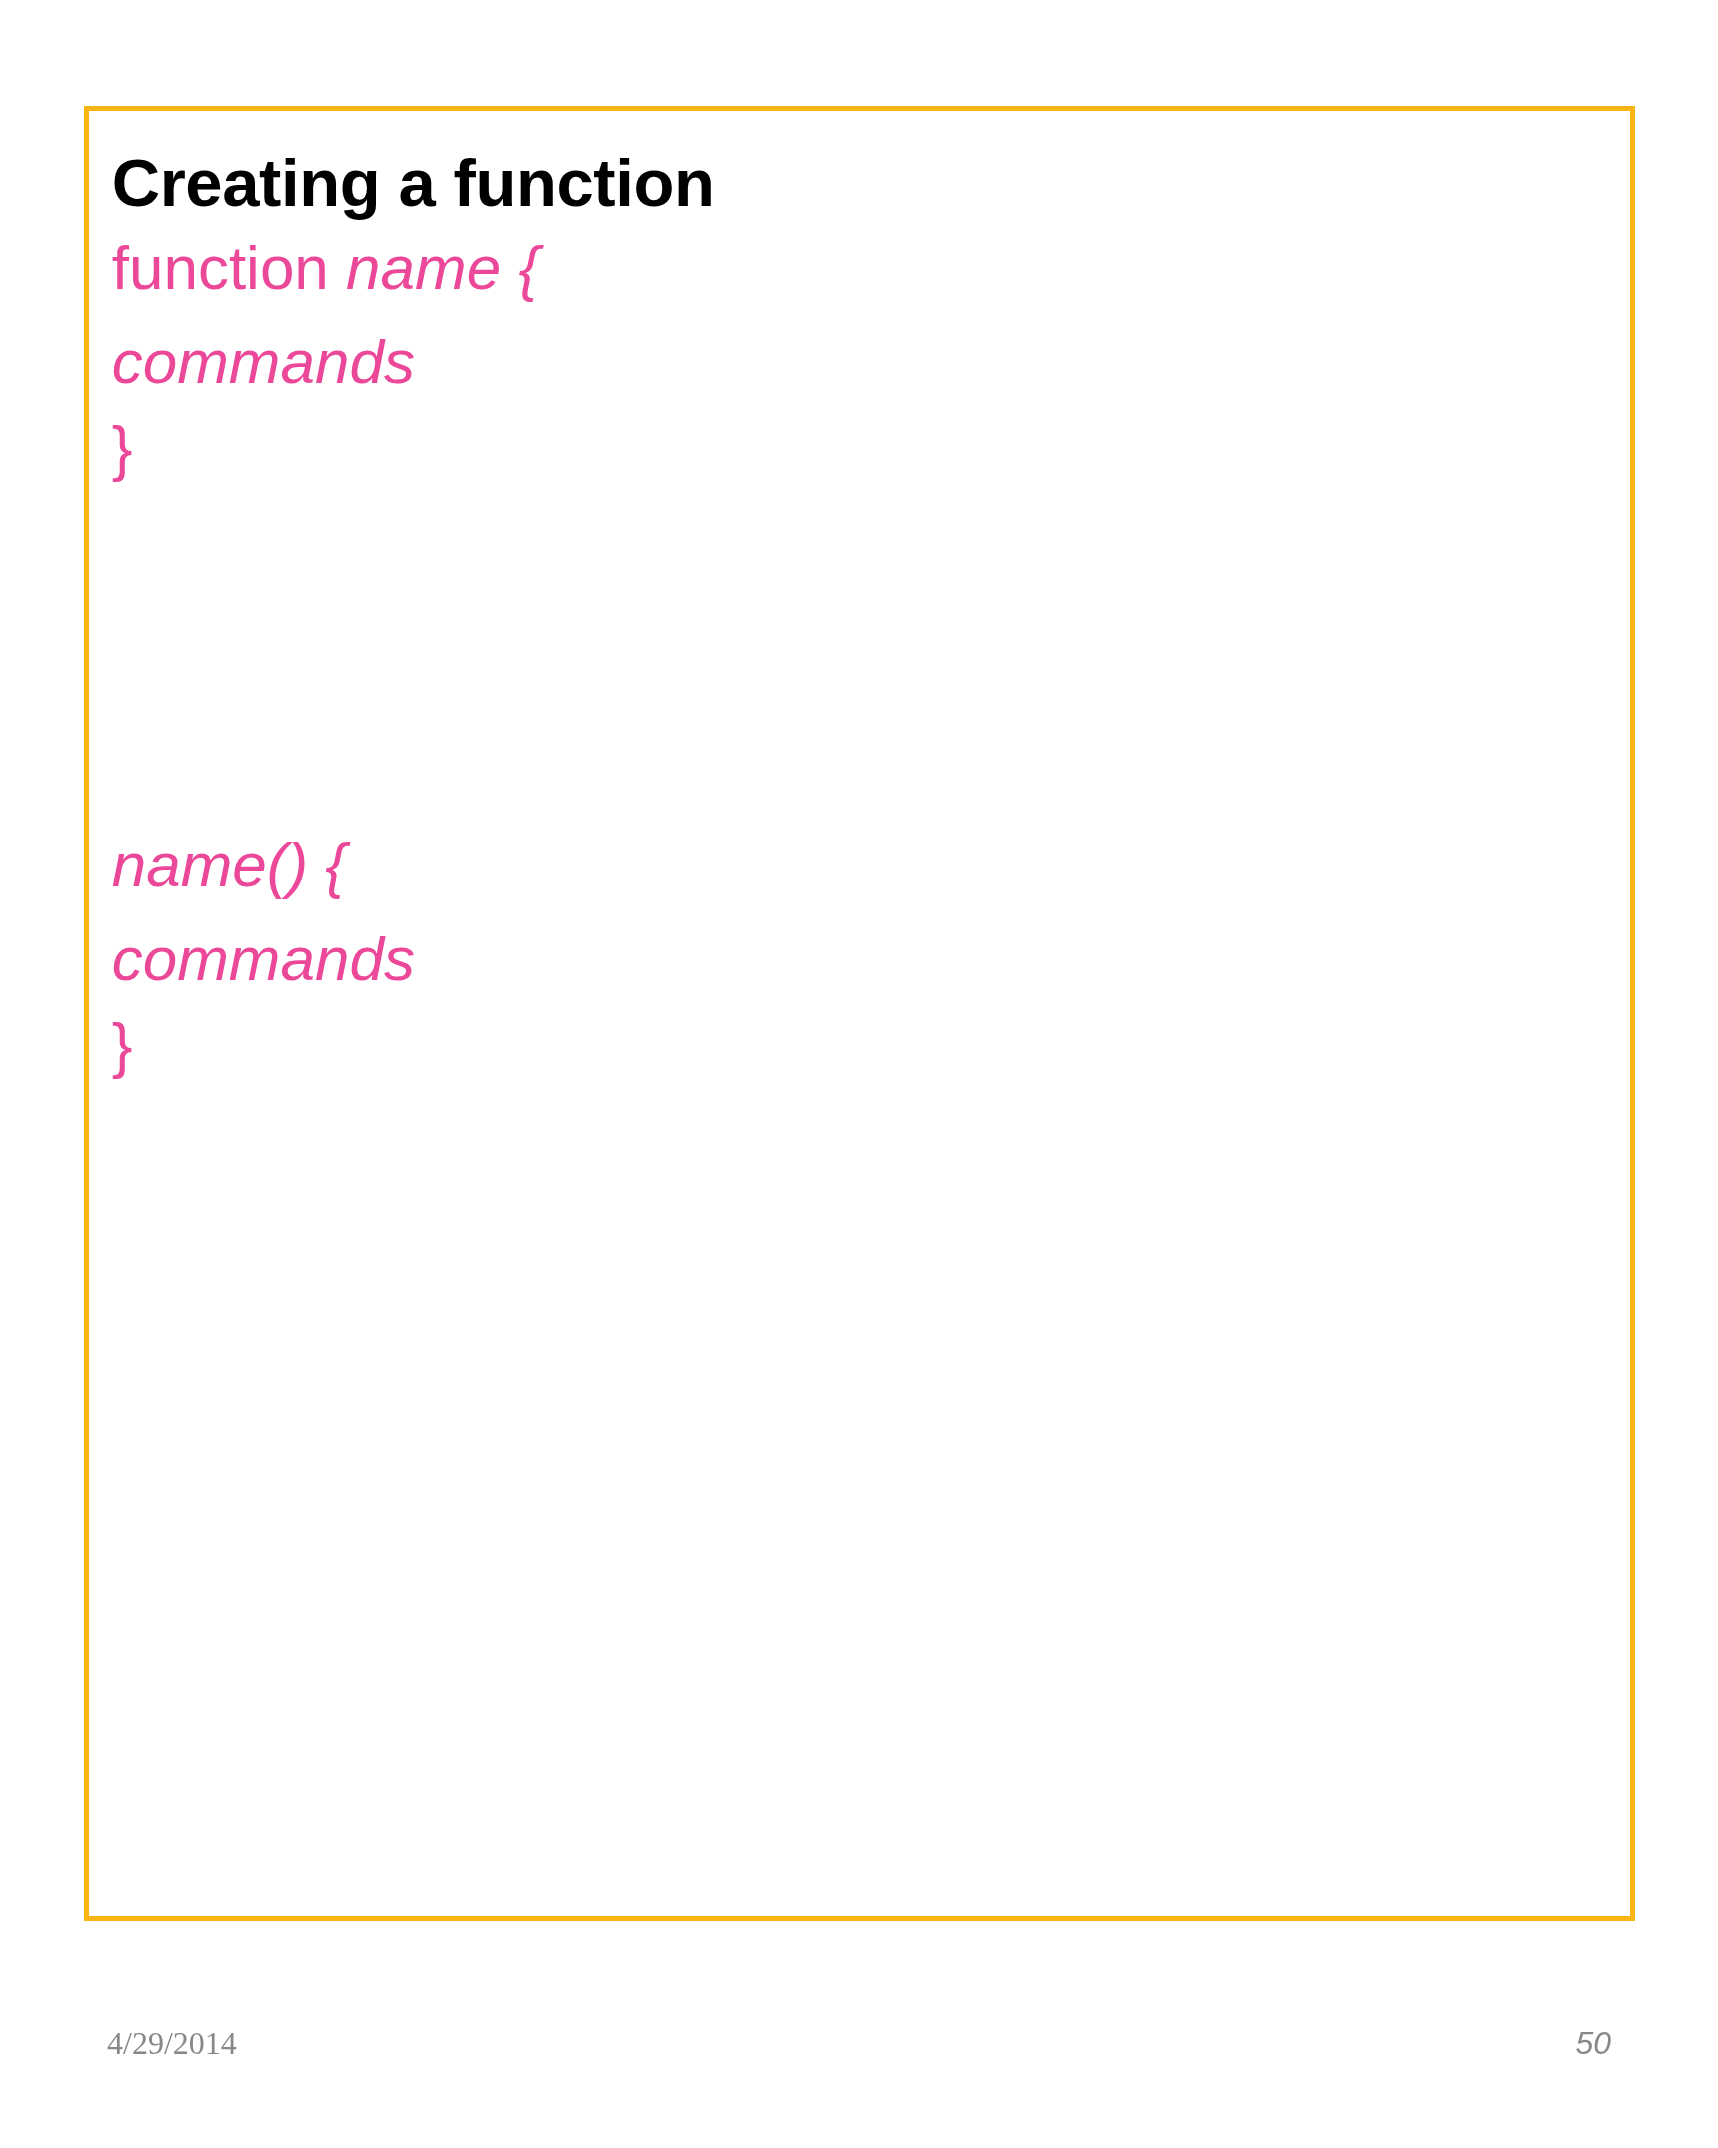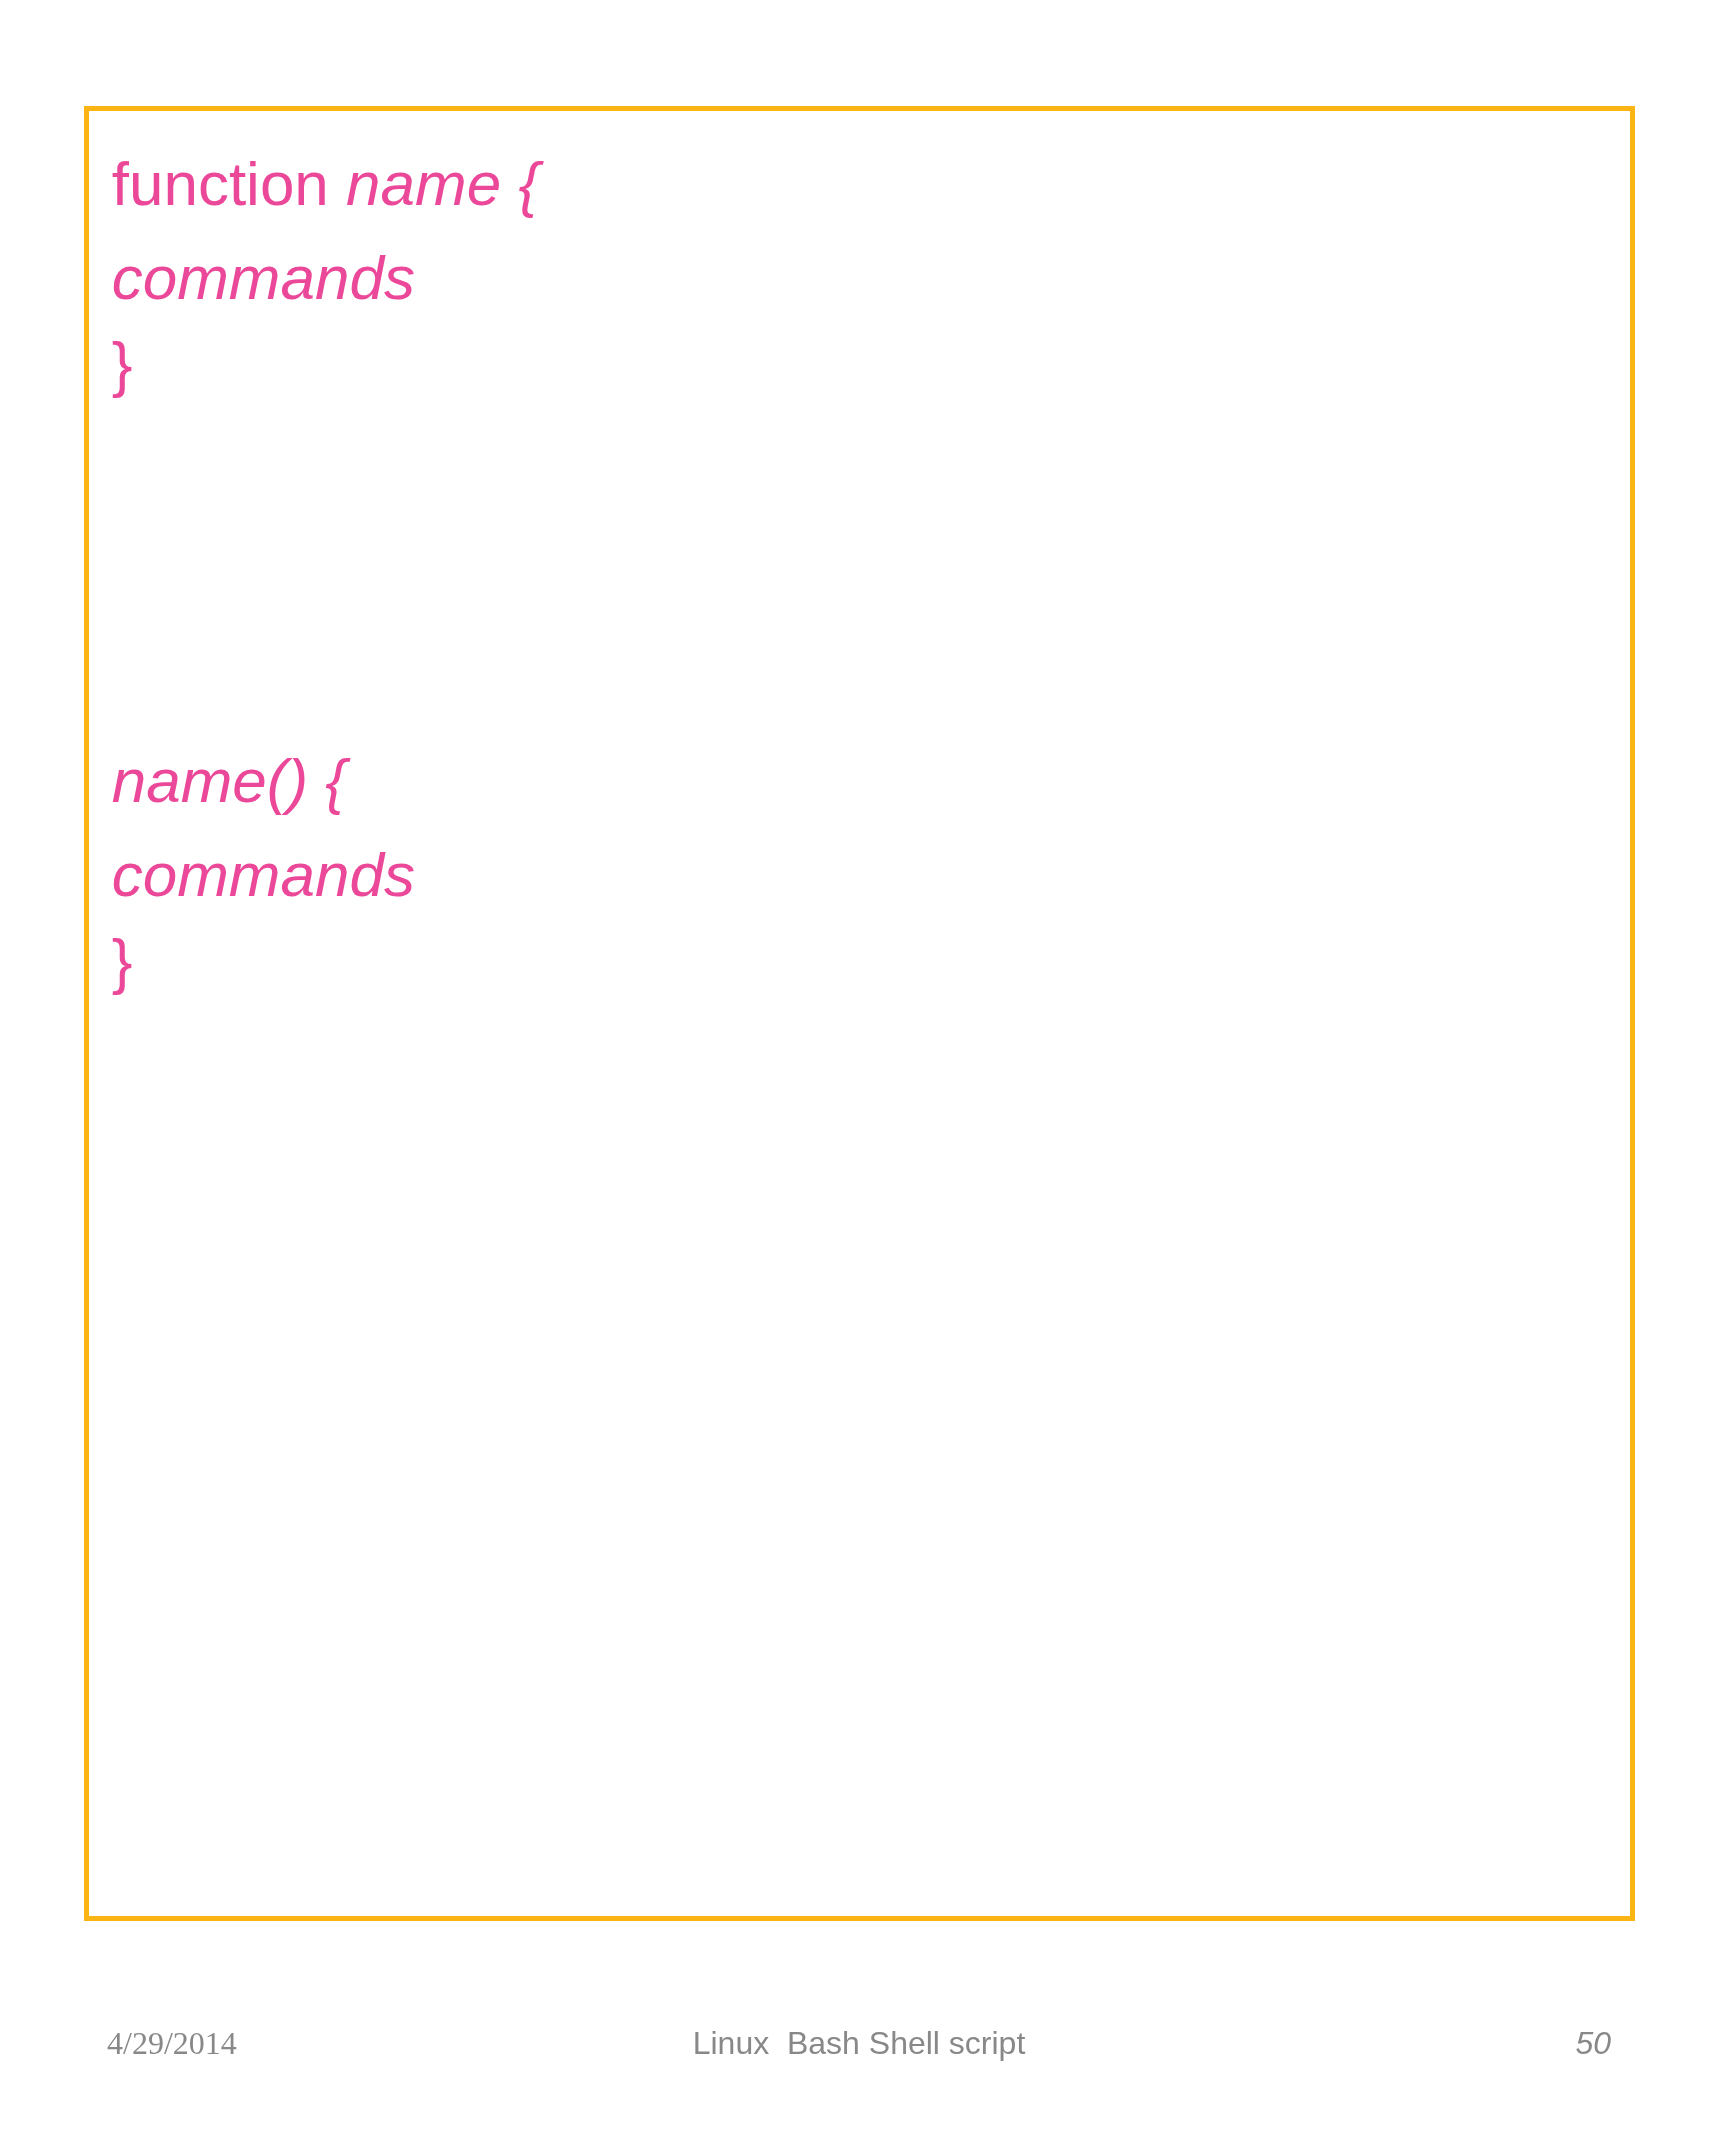--- a/index.html
+++ b/index.html
@@ -104,20 +104,21 @@
     font-style: italic;
   }
 </style>
 </head>
 <body>
 
 <div id="content-frame">
 
   <div id="body-stack">
 
+    <div class="slide-title">Creating a function</div>
 
     <div>
       <div class="code-line"><span>function </span><span class="it">name {</span></div>
 
       <div class="code-line it-all">commands</div>
 
       <div class="code-line brace">}</div>
     </div>
 
     <div class="block-gap"></div>
@@ -128,16 +129,15 @@
       <div class="code-line it-all">commands</div>
 
       <div class="code-line brace">}</div>
     </div>
 
   </div>
 </div>
 
 <div id="slide-footer">
   <div id="footer-date">4/29/2014</div>
-  <div id="footer-center">Linux  Bash Shell script</div>
   <div id="footer-pagenum">50</div>
 </div>
 
 
 </body></html>

